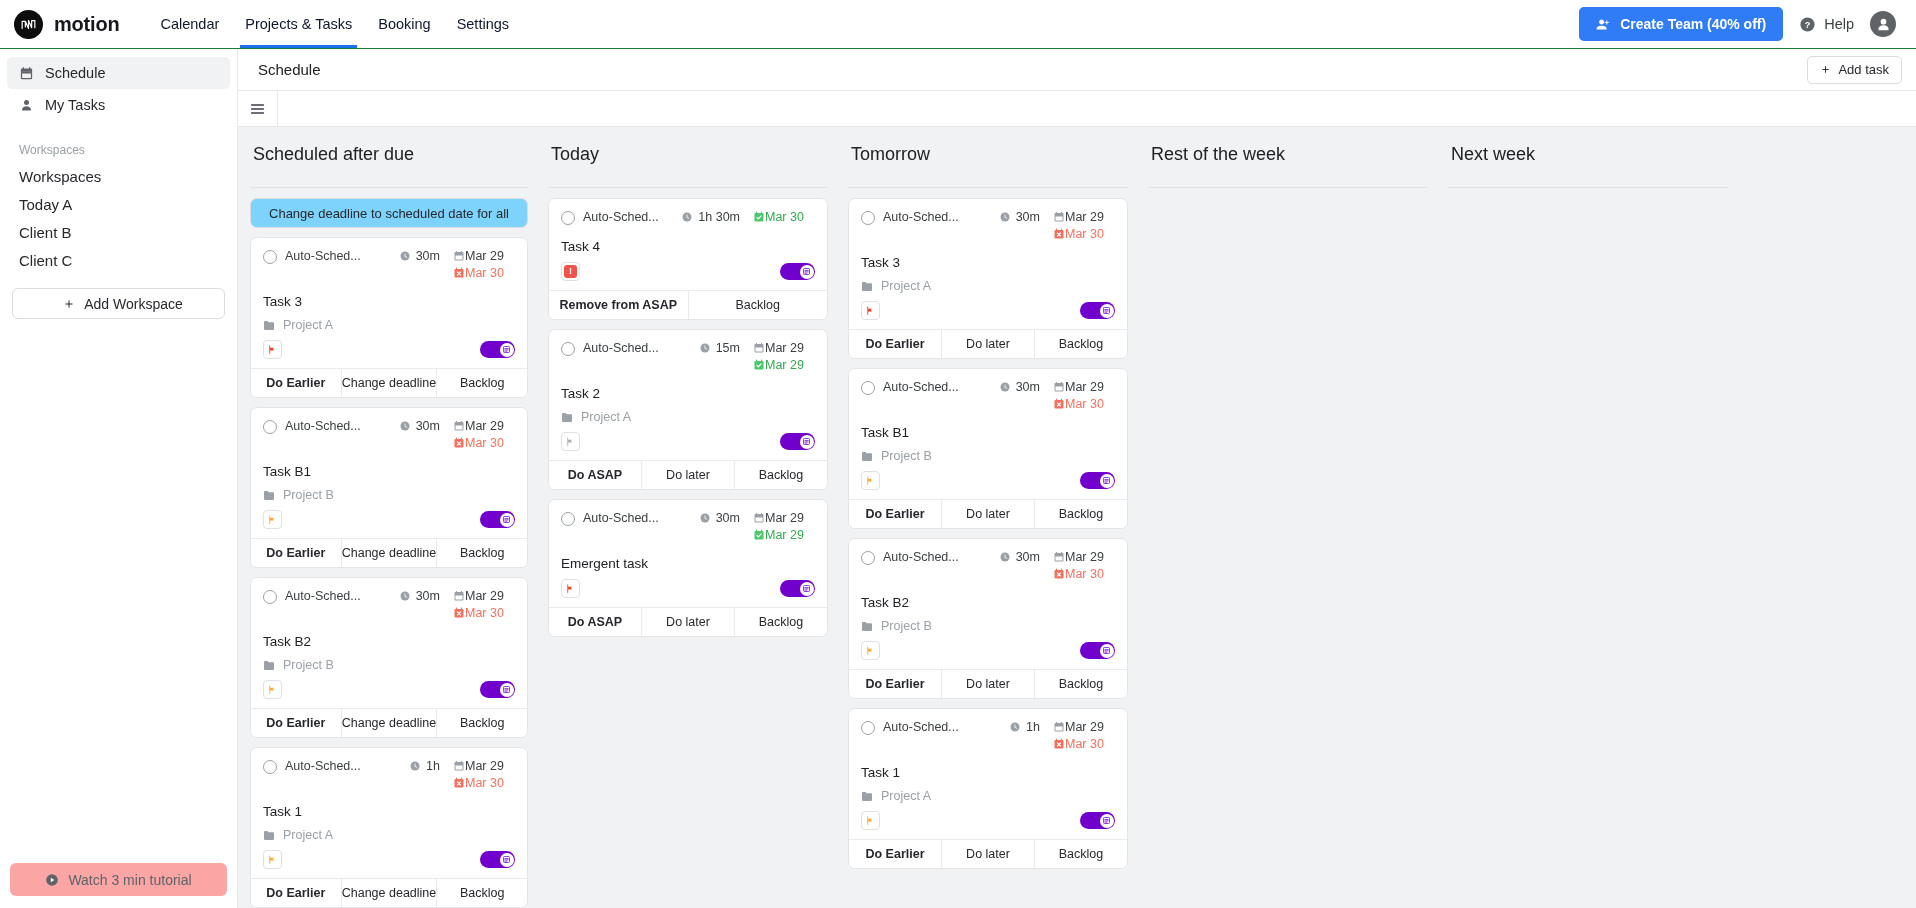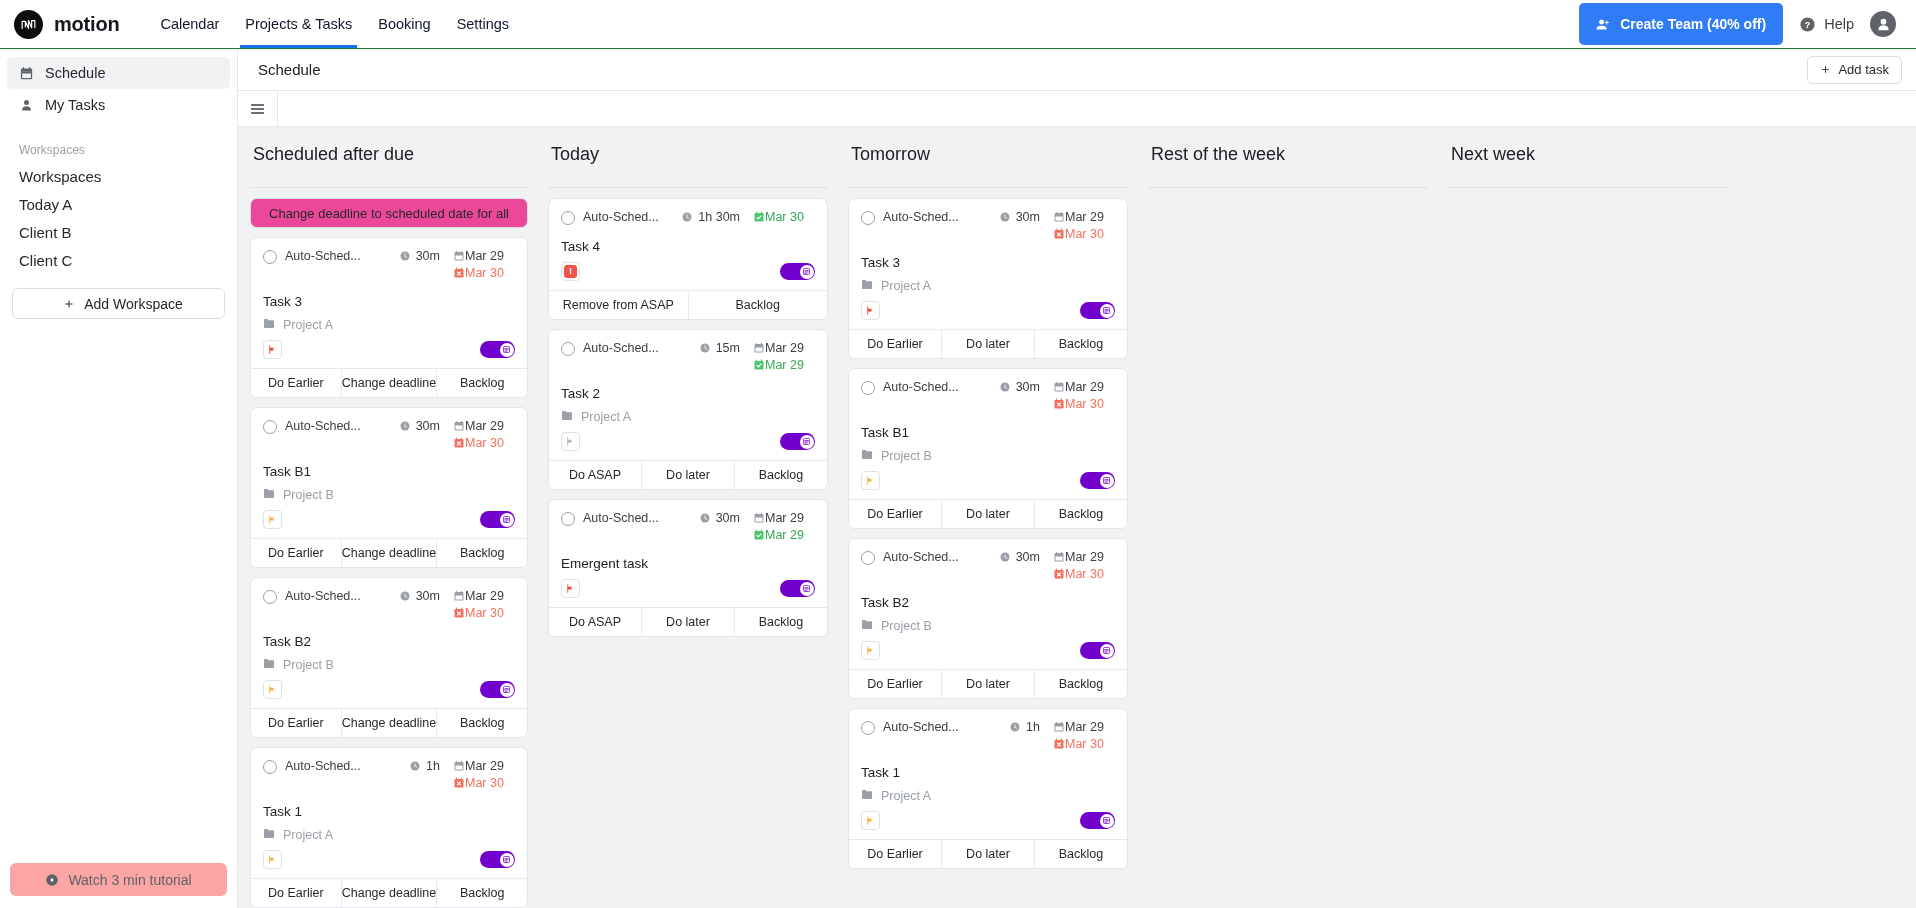--- a/index.html
+++ b/index.html
@@ -33,21 +33,21 @@
     cursor: pointer; position: relative; white-space: nowrap;
   }
   .navtab.active::after {
     content: ""; position: absolute; left: 8px; right: 8px; bottom: 0;
     height: 3px; background: #1a73e8;
   }
   .nav-right { margin-left: auto; display: flex; align-items: center; gap: 16px; }
   .btn-create-team {
     display: flex; align-items: center; gap: 9px;
     background: #2f7cf6; color: #fff; border: none; border-radius: 5px;
-    height: 42px; padding: 0 17px; font-size: 14px; font-weight: 600;
+    height: 34px; padding: 0 17px; font-size: 14px; font-weight: 600;
     font-family: inherit; cursor: pointer; white-space: nowrap;
   }
   .help-group { display: flex; align-items: center; gap: 8px; cursor: pointer; }
   .help-text { font-size: 14.5px; color: #3c4043; }
   .avatar {
     width: 26px; height: 26px; border-radius: 50%;
     background: #5f6368; display: flex; align-items: center; justify-content: center;
     cursor: pointer;
   }
 
@@ -123,21 +123,21 @@
   .column:first-child { padding-left: 12px; }
   .col-head {
     font-size: 18px; color: #202124; font-weight: 400;
     padding: 17px 0 22px 3px; border-bottom: 1px solid #e2e3e6;
   }
   .col-body {
     flex: 1; overflow: hidden; padding-top: 10px;
     display: flex; flex-direction: column; gap: 9px;
   }
   .btn-wide {
-    background: #ec4899; border: 1px solid #dadce0; border-radius: 7px;
+    background: #7dd3fc; border: 1px solid #dadce0; border-radius: 7px;
     height: 32px; font-size: 13px; color: #26282d; cursor: pointer;
     font-family: inherit; display: flex; align-items: center; justify-content: center;
     width: 100%;
   }
 
   
   .card {
     background: #fff; border: 1px solid #e4e5e8; border-radius: 7px;
     overflow: hidden; flex-shrink: 0;
   }
@@ -149,21 +149,21 @@
   }
   .autosched { font-size: 12.5px; color: #3c4043; white-space: nowrap; }
   .meta-right { margin-left: auto; display: flex; align-items: flex-start; gap: 13px; }
   .dur { display: flex; align-items: center; gap: 5px; font-size: 12.5px; color: #3c4043; white-space: nowrap; }
   .dates { display: flex; flex-direction: column; gap: 3px; align-items: flex-start; min-width: 62px; }
   .dateline { display: flex; align-items: center; font-size: 12.5px; white-space: nowrap; }
   .dateline.plain { color: #3c4043; }
   .dateline.ok { color: #34a853; }
   .dateline.late { color: #f2705e; }
   .card-title { font-size: 13.5px; color: #202124; margin-top: 14px; }
-  .card-proj { display: flex; align-items: flex-start; gap: 8px; margin-top: 9px; }
+  .card-proj { display: flex; align-items: center; gap: 8px; margin-top: 9px; }
   .proj-name { font-size: 12.5px; color: #9aa0a6; }
   .card-row3 { display: flex; align-items: center; margin-top: 8px; }
   .flag-box {
     width: 19px; height: 19px; border: 1px solid #e0e1e4; border-radius: 4px;
     display: flex; align-items: center; justify-content: center; cursor: pointer;
   }
   .asap-box {
     width: 19px; height: 19px; border: 1px solid #e0e1e4; border-radius: 4px;
     display: flex; align-items: center; justify-content: center; cursor: pointer;
   }
@@ -181,21 +181,21 @@
     width: 14px; height: 14px; border-radius: 50%; background: #fff;
     display: flex; align-items: center; justify-content: center;
   }
   .card-actions { display: flex; border-top: 1px solid #e9eaec; }
   .card-act {
     flex: 1; height: 28px; display: flex; align-items: center; justify-content: center;
     font-size: 12.5px; color: #26282d; cursor: pointer; background: #fff;
     border: none; border-left: 1px solid #e9eaec; font-family: inherit;
     white-space: nowrap;
   }
-  .card-act:first-child { border-left: none; }
+  .card-act:first-child { border-left: none; font-weight: bold; }
   svg { display: block; }
 </style>
 </head>
 <body>
 
 <div class="topnav">
   <div class="brand">
     <div class="brand-logo">
       <svg width="19" height="19" viewBox="0 0 24 24">
         <path d="M4 17 L4 8 L8 8 L8 15 M8 8 L12 17 L12 7 M12 7 L16 16 L16 7 L20 7 L20 16" fill="none" stroke="#ffffff" stroke-width="1.5" stroke-linecap="round" stroke-linejoin="round"></path>

